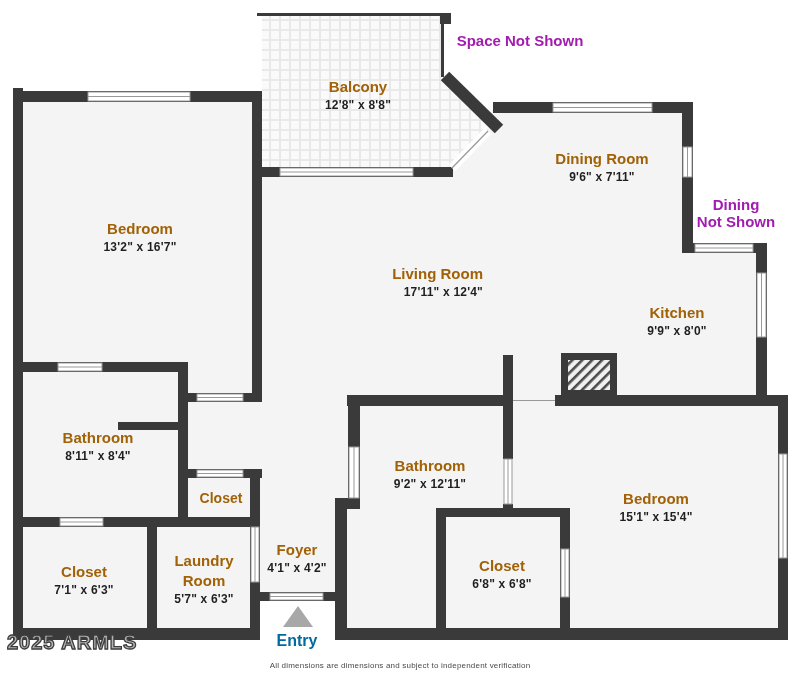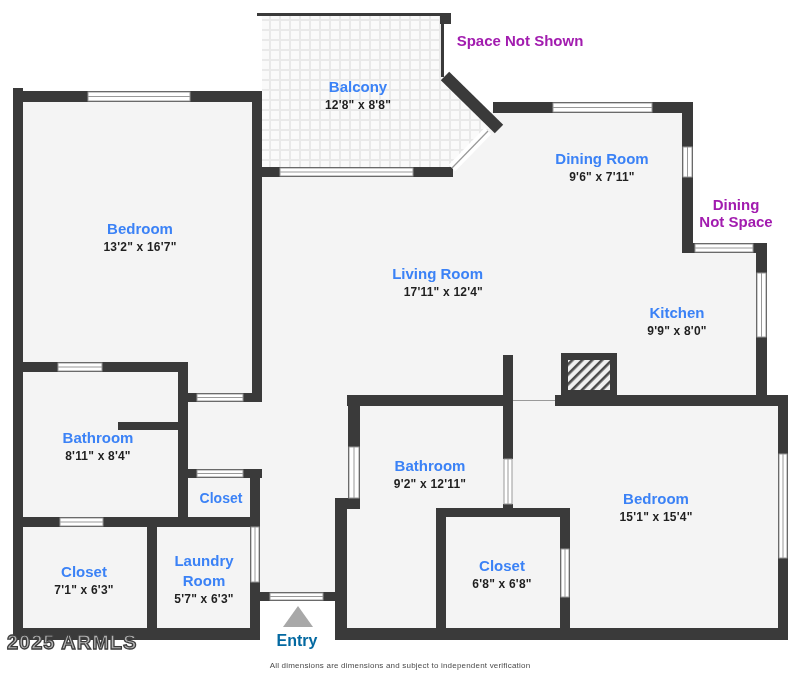--- a/index.html
+++ b/index.html
@@ -1,20 +1,20 @@
 <!DOCTYPE html>
 <html><head>
 <meta charset="utf-8">
 <style>
   html,body{margin:0;padding:0;background:#fff;}
   #stage{position:relative;width:800px;height:678px;background:#fff;overflow:hidden;
          font-family:"Liberation Sans", sans-serif;}
   #plan-svg{position:absolute;left:0;top:0;}
   .lbl{position:absolute;text-align:center;color:#222;pointer-events:none;}
-  .room-name{font-size:15px;font-weight:700;line-height:20px;color:#3b82f6;}
+  .room-name{font-size:15px;font-weight:700;line-height:20px;color:#a16207;}
   .room-name.sm{font-size:14px;}
   .room-dims{font-size:12px;font-weight:700;line-height:16px;color:#1f1f1f;letter-spacing:.2px;}
   .note{font-size:15px;font-weight:700;line-height:17px;color:#a21caf;}
   .entry-lbl{font-size:16px;font-weight:700;color:#0369a1;}
   #watermark{position:absolute;left:7px;top:631px;font-size:20px;font-weight:700;
              letter-spacing:1px;color:rgba(255,255,255,.55);
              -webkit-text-stroke:1.3px #3d3d3d;text-shadow:0 0 1px #555;}
   #footer{position:absolute;left:0;top:661px;width:800px;text-align:center;
           font-size:8px;color:#4a4a4a;letter-spacing:.2px;}
 </style>
@@ -143,21 +143,21 @@
 
     <polygon points="283,627 313,627 298,606" fill="#a8a8a8"></polygon>
   </svg>
 
   <div class="lbl" style="left:445px;top:32px;width:150px;">
     <div class="note">Space Not Shown</div>
   </div>
 
   <div class="lbl" style="left:681px;top:196px;width:110px;">
     <div class="note">Dining</div>
-    <div class="note">Not Space</div>
+    <div class="note">Not Shown</div>
   </div>
 
   <div class="lbl" style="left:288px;top:77px;width:140px;">
     <div class="room-name">Balcony</div>
     <div class="room-dims">12'8" x 8'8"</div>
   </div>
 
   <div class="lbl" style="left:70px;top:219px;width:140px;">
     <div class="room-name">Bedroom</div>
     <div class="room-dims">13'2" x 16'7"</div>
@@ -205,20 +205,24 @@
   <div class="lbl" style="left:24px;top:562px;width:120px;">
     <div class="room-name">Closet</div>
     <div class="room-dims">7'1" x 6'3"</div>
   </div>
 
   <div class="lbl" style="left:156px;top:551px;width:96px;">
     <div class="room-name">Laundry Room</div>
     <div class="room-dims">5'7" x 6'3"</div>
   </div>
 
+  <div class="lbl" style="left:247px;top:540px;width:100px;">
+    <div class="room-name">Foyer</div>
+    <div class="room-dims">4'1" x 4'2"</div>
+  </div>
 
   <div class="lbl entry-lbl" style="left:247px;top:632px;width:100px;">
     <span>Entry</span>
   </div>
 
   <div id="watermark">2025 ARMLS</div>
 
   <div id="footer">All dimensions are dimensions and subject to independent verification</div>
 
 </div>

